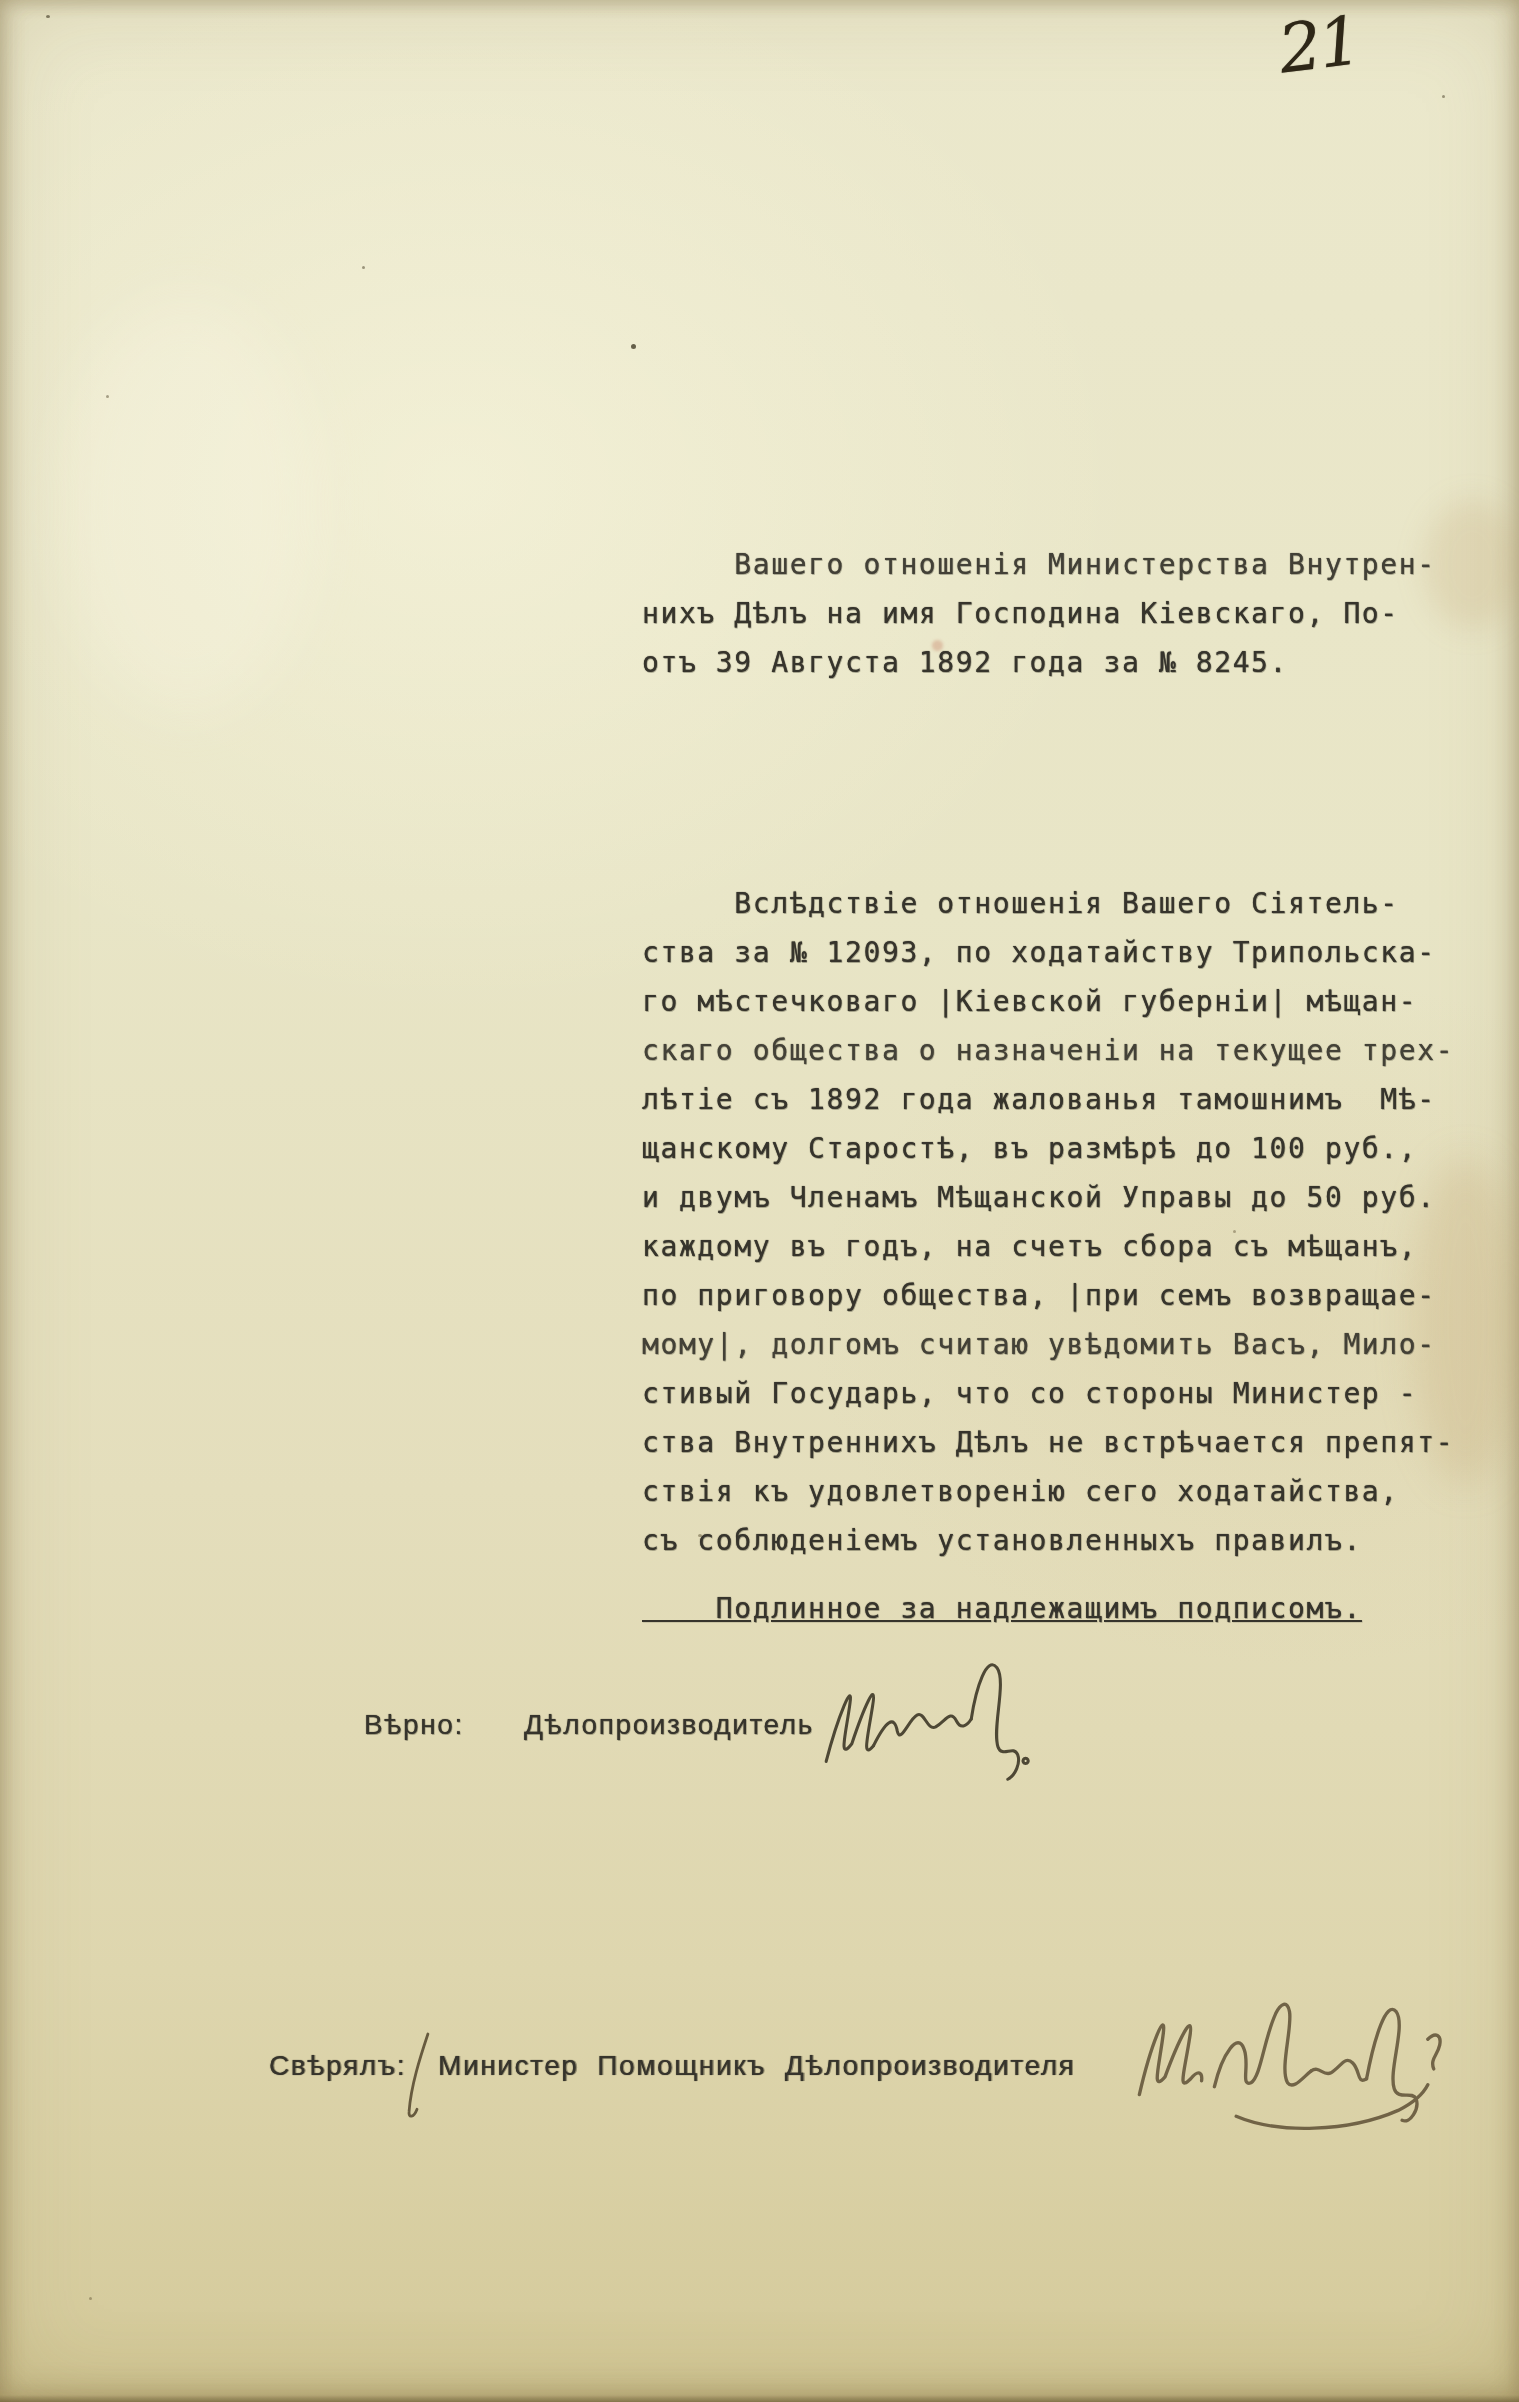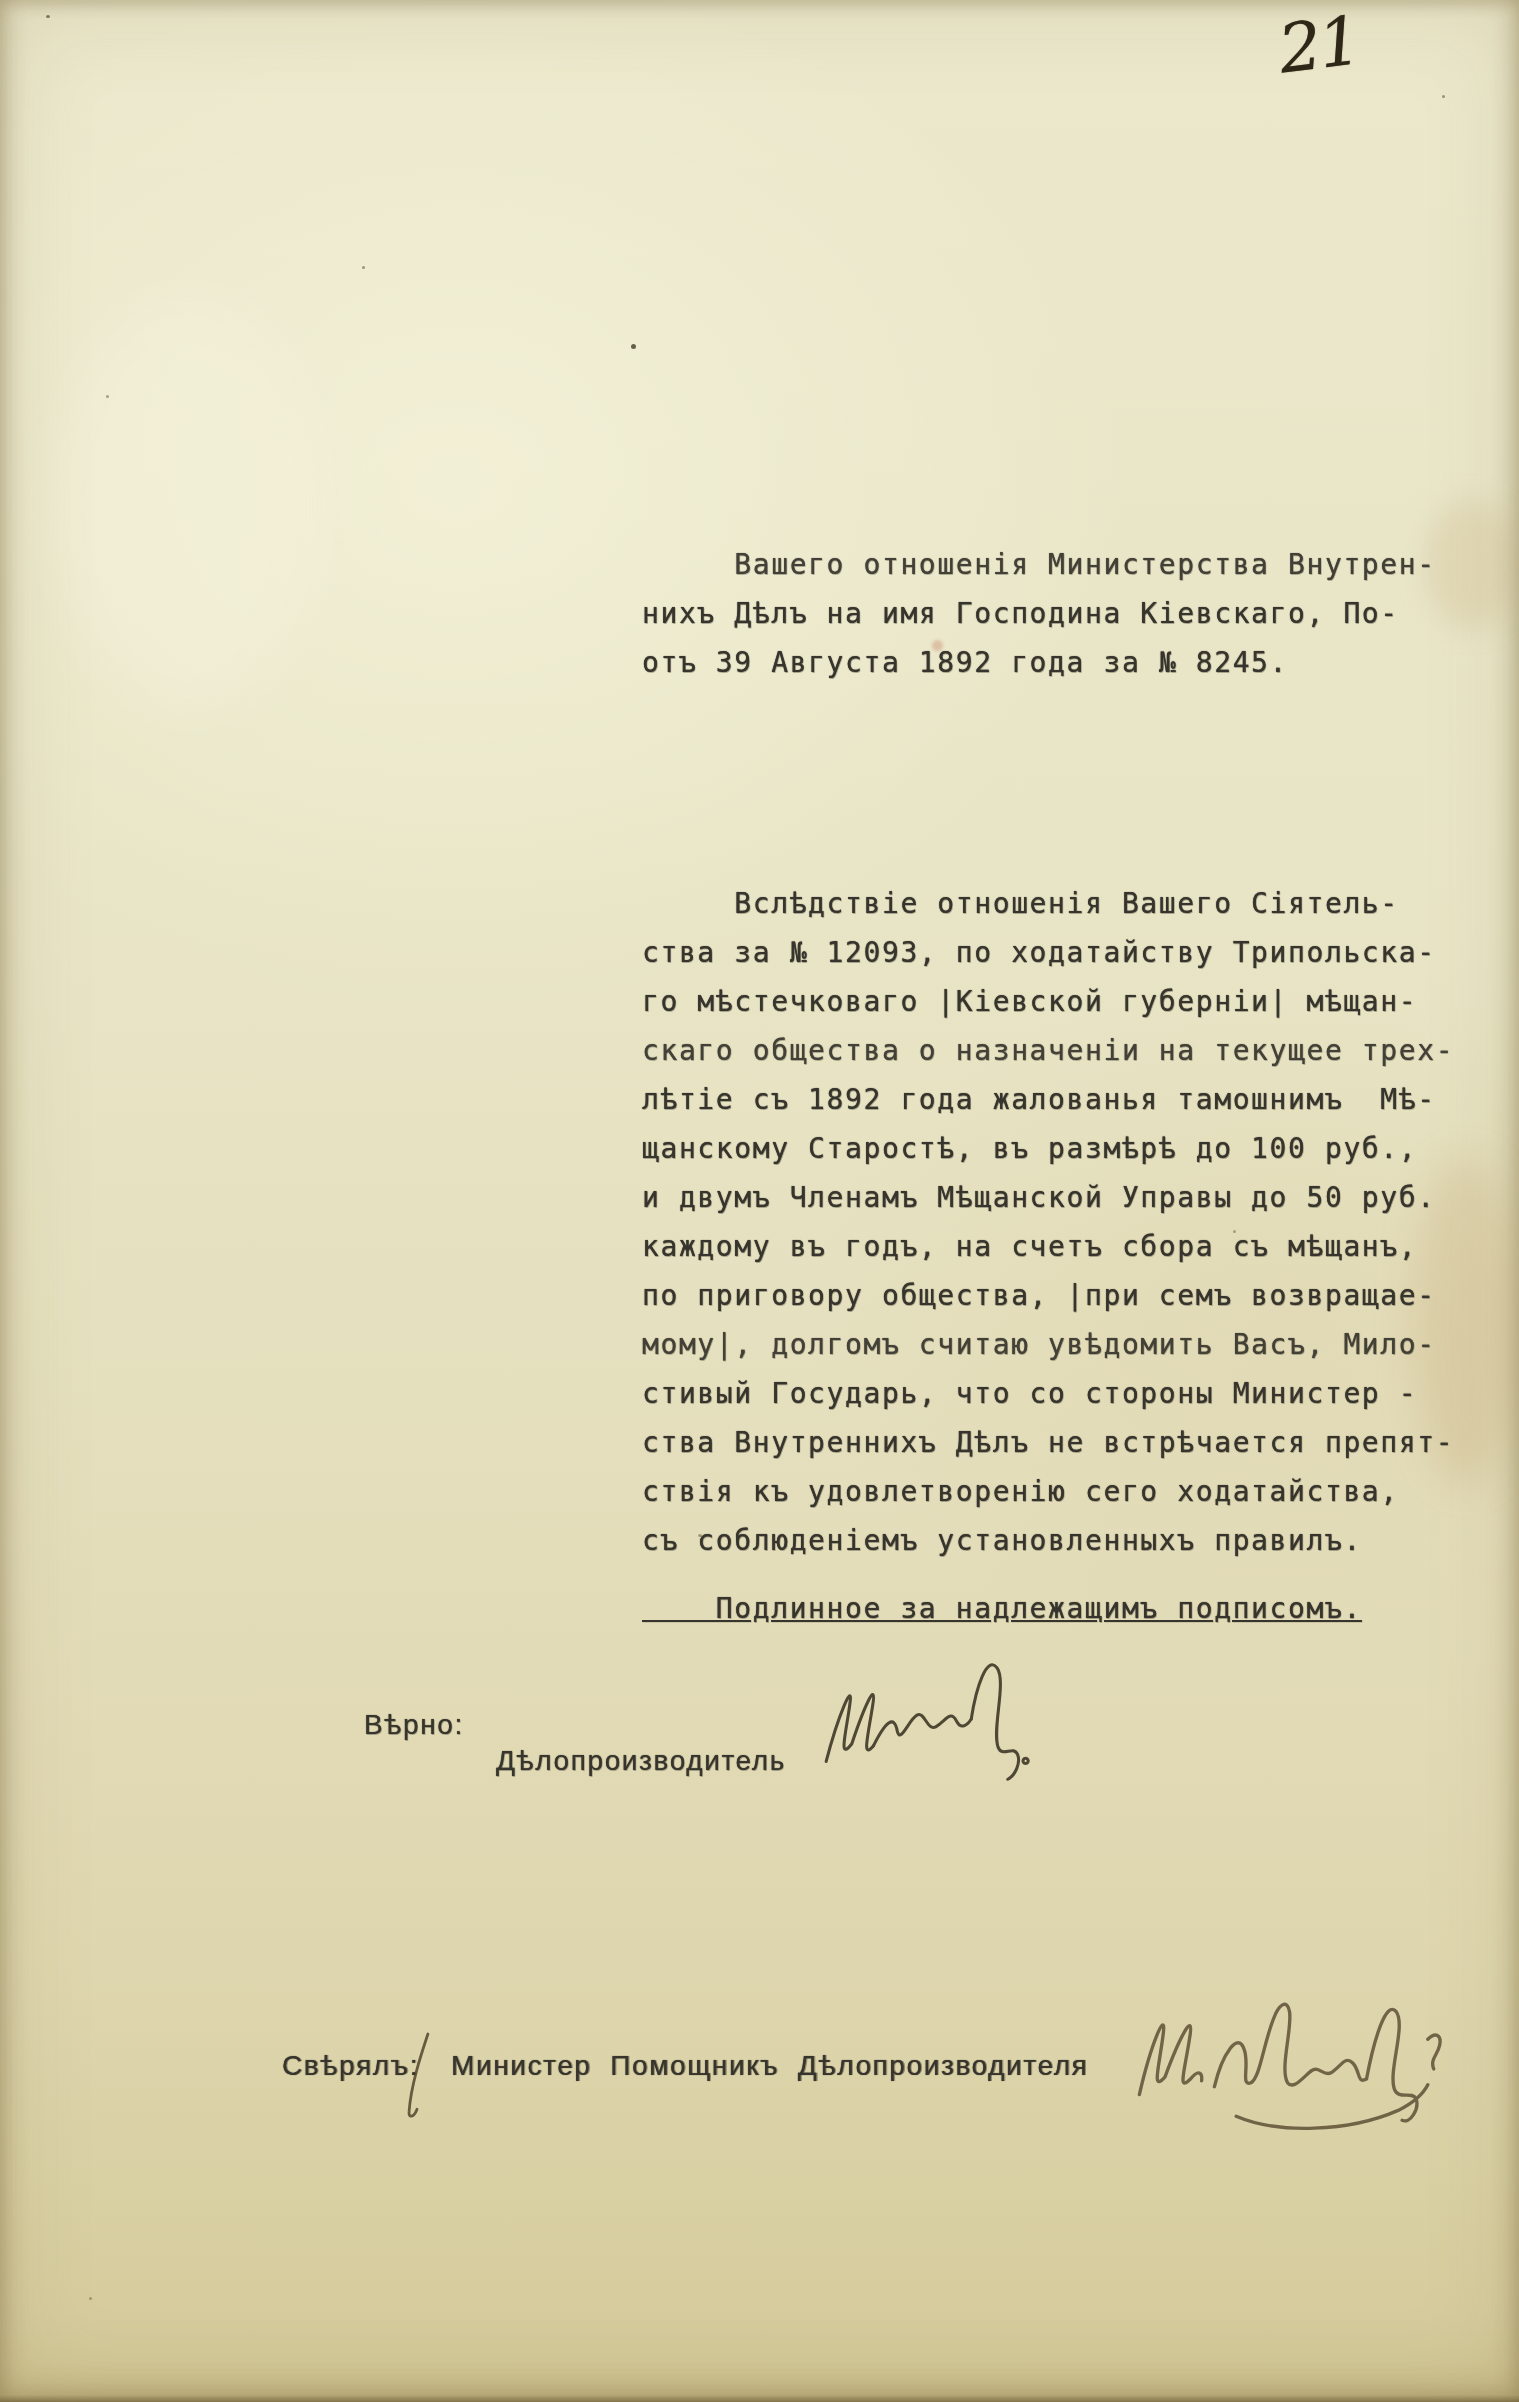--- a/index.html
+++ b/index.html
@@ -30,21 +30,21 @@
     font-size:28px;
     letter-spacing:1.6px;
     color:#36342c;
     white-space:pre;
     text-shadow:0 0 1.1px rgba(48,45,34,.85), 0.7px 0.5px 0 rgba(48,45,34,.28);
   }
   .heading, .bodytext { line-height:49px; }
   .tline { white-space:pre; }
   .bodytext .tline:nth-child(4), .bodytext .tline:nth-child(10) { opacity:.92; }
   .heading .tline:nth-child(1) { opacity:.93; }
-  .verif-line .typed-inline { text-shadow:0 0 1.1px rgba(48,45,34,.85), 1.3px 0.4px 0 rgba(48,45,34,.38);margin-left:13px; }
+  .verif-line .typed-inline { text-shadow:0 0 1.1px rgba(48,45,34,.85), 1.3px 0.4px 0 rgba(48,45,34,.38); }
   .typed-inline {
     position:absolute; top:0; left:0;
     font-family:Liberation Sans, sans-serif;
     font-size:28px; letter-spacing:1.6px; color:#36342c; white-space:pre;
     text-shadow:0 0 1.1px rgba(48,45,34,.85), 0.7px 0.5px 0 rgba(48,45,34,.28);
   }
   .page-number {
     position:absolute; left:1279px; top:6px;
     font-family:"DejaVu Serif", serif;
     font-style:italic;
@@ -80,21 +80,21 @@
   <div class="page-number">21</div>
 
   <div class="typed heading" style="left:642px; top:540px;"><div class="tline">     Вашего отношенія Министерства Внутрен-</div><div class="tline">нихъ Дѣлъ на имя Господина Кіевскаго, По-</div><div class="tline">отъ 39 Августа 1892 года за № 8245.</div></div>
 
   <div class="typed bodytext" style="left:642px; top:879px;"><div class="tline">     Вслѣдствіе отношенія Вашего Сіятель-</div><div class="tline">ства за № 12093, по ходатайству Трипольска-</div><div class="tline">го мѣстечковаго |Кіевской губерніи| мѣщан-</div><div class="tline">скаго общества о назначеніи на текущее трех-</div><div class="tline">лѣтіе съ 1892 года жалованья тамошнимъ  Мѣ-</div><div class="tline">щанскому Старостѣ, въ размѣрѣ до 100 руб.,</div><div class="tline">и двумъ Членамъ Мѣщанской Управы до 50 руб.</div><div class="tline">каждому въ годъ, на счетъ сбора съ мѣщанъ,</div><div class="tline">по приговору общества, |при семъ возвращае-</div><div class="tline">мому|, долгомъ считаю увѣдомить Васъ, Мило-</div><div class="tline">стивый Государь, что со стороны Министер -</div><div class="tline">ства Внутреннихъ Дѣлъ не встрѣчается препят-</div><div class="tline">ствія къ удовлетворенію сего ходатайства,</div><div class="tline">съ соблюденіемъ установленныхъ правилъ.</div></div>
 
   <div class="typed" style="left:642px; top:1592px;text-decoration:underline;">    Подлинное за надлежащимъ подписомъ.</div>
 
   <div style="position:absolute; left:364px; top:1709px; height:40px;">
     <span class="typed-inline" style="left:0;">Вѣрно:</span>
-    <span class="typed-inline" style="left:132px;margin-top:36px;">Дѣлопроизводитель</span>
+    <span class="typed-inline" style="left:160px;">Дѣлопроизводитель</span>
   </div>
   <svg class="sig" style="left:810px; top:1645px;" width="287" height="153" viewBox="0 0 290 155">
     <g stroke="#3a3424" stroke-width="3.1" opacity=".88">
       <path d="M16,118 C28,72 44,34 40,60 C36,90 28,118 42,100 C54,64 68,32 63,62 C58,94 52,116 64,102"></path>
       <path d="M64,102 C76,78 85,70 88,87 C91,101 100,75 108,71 C116,67 118,87 127,83 C137,77 142,65 148,77 C152,85 158,83 163,75"></path>
       <path d="M163,75 C168,42 179,10 189,23 C199,37 184,84 190,103 C194,115 206,101 210,111 C213,119 208,132 200,136"></path>
       <path d="M218,120 a2.6,2.6 0 1 1 .1,0"></path>
     </g>
   </svg>
 

